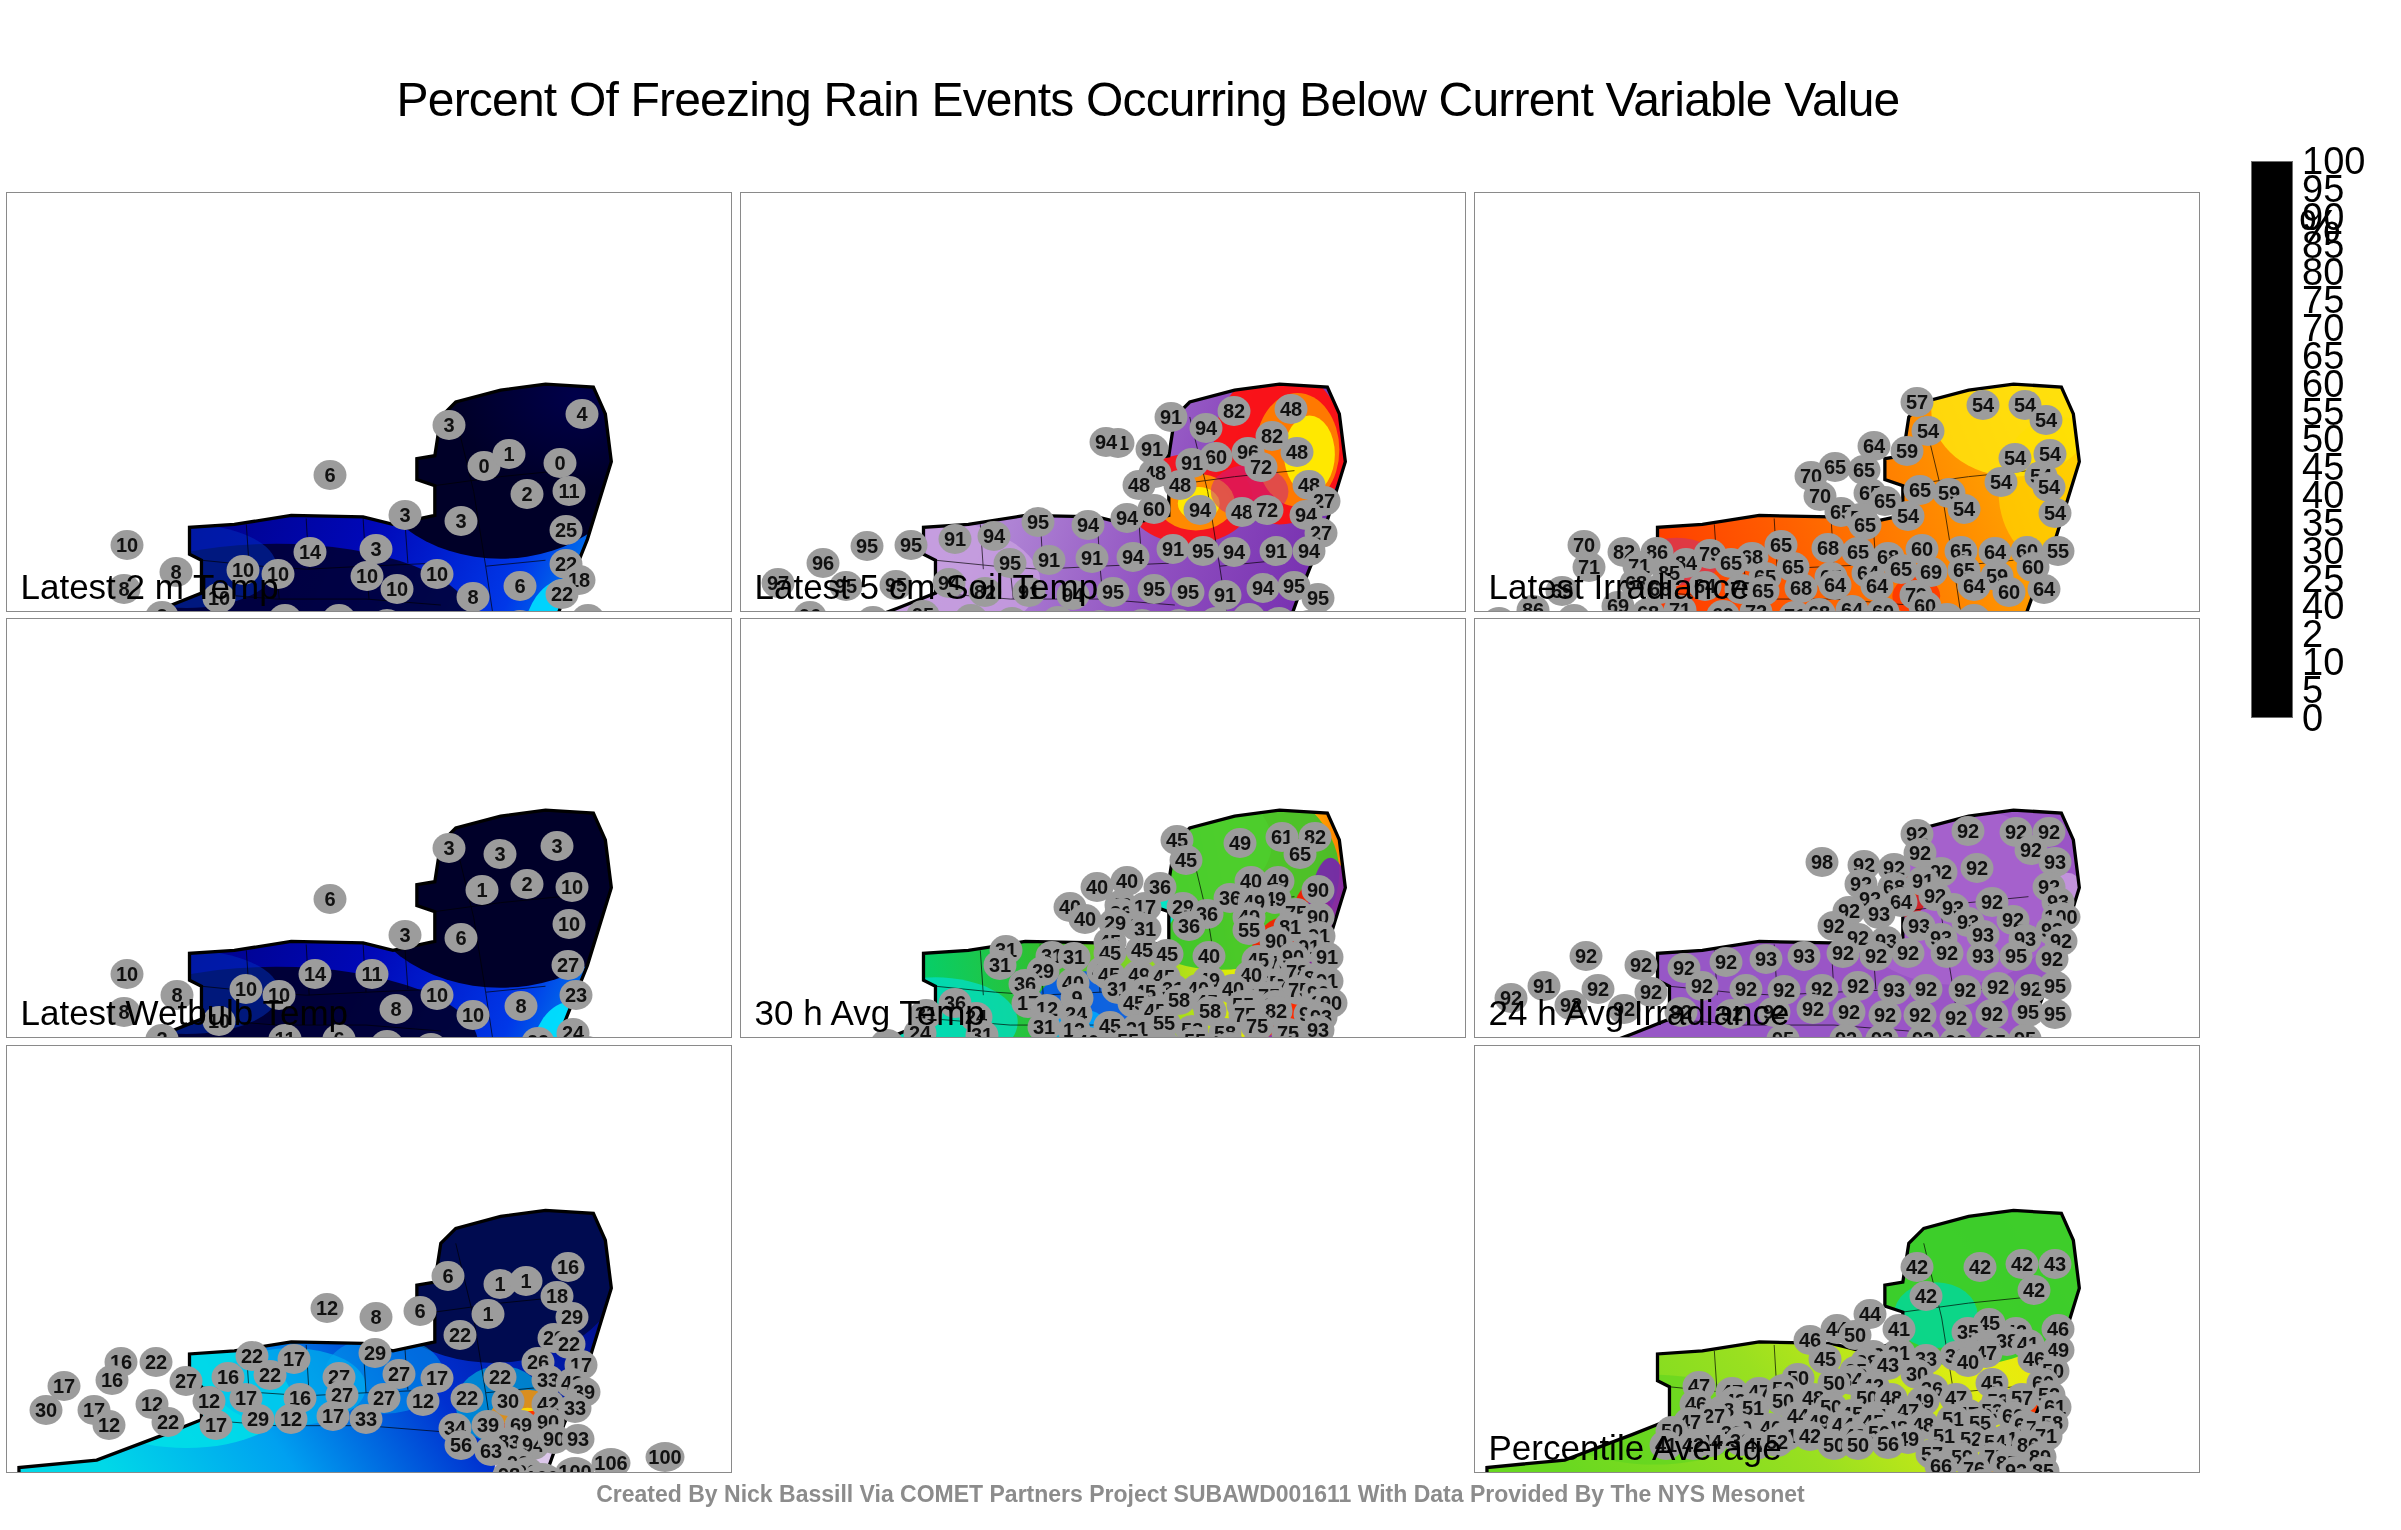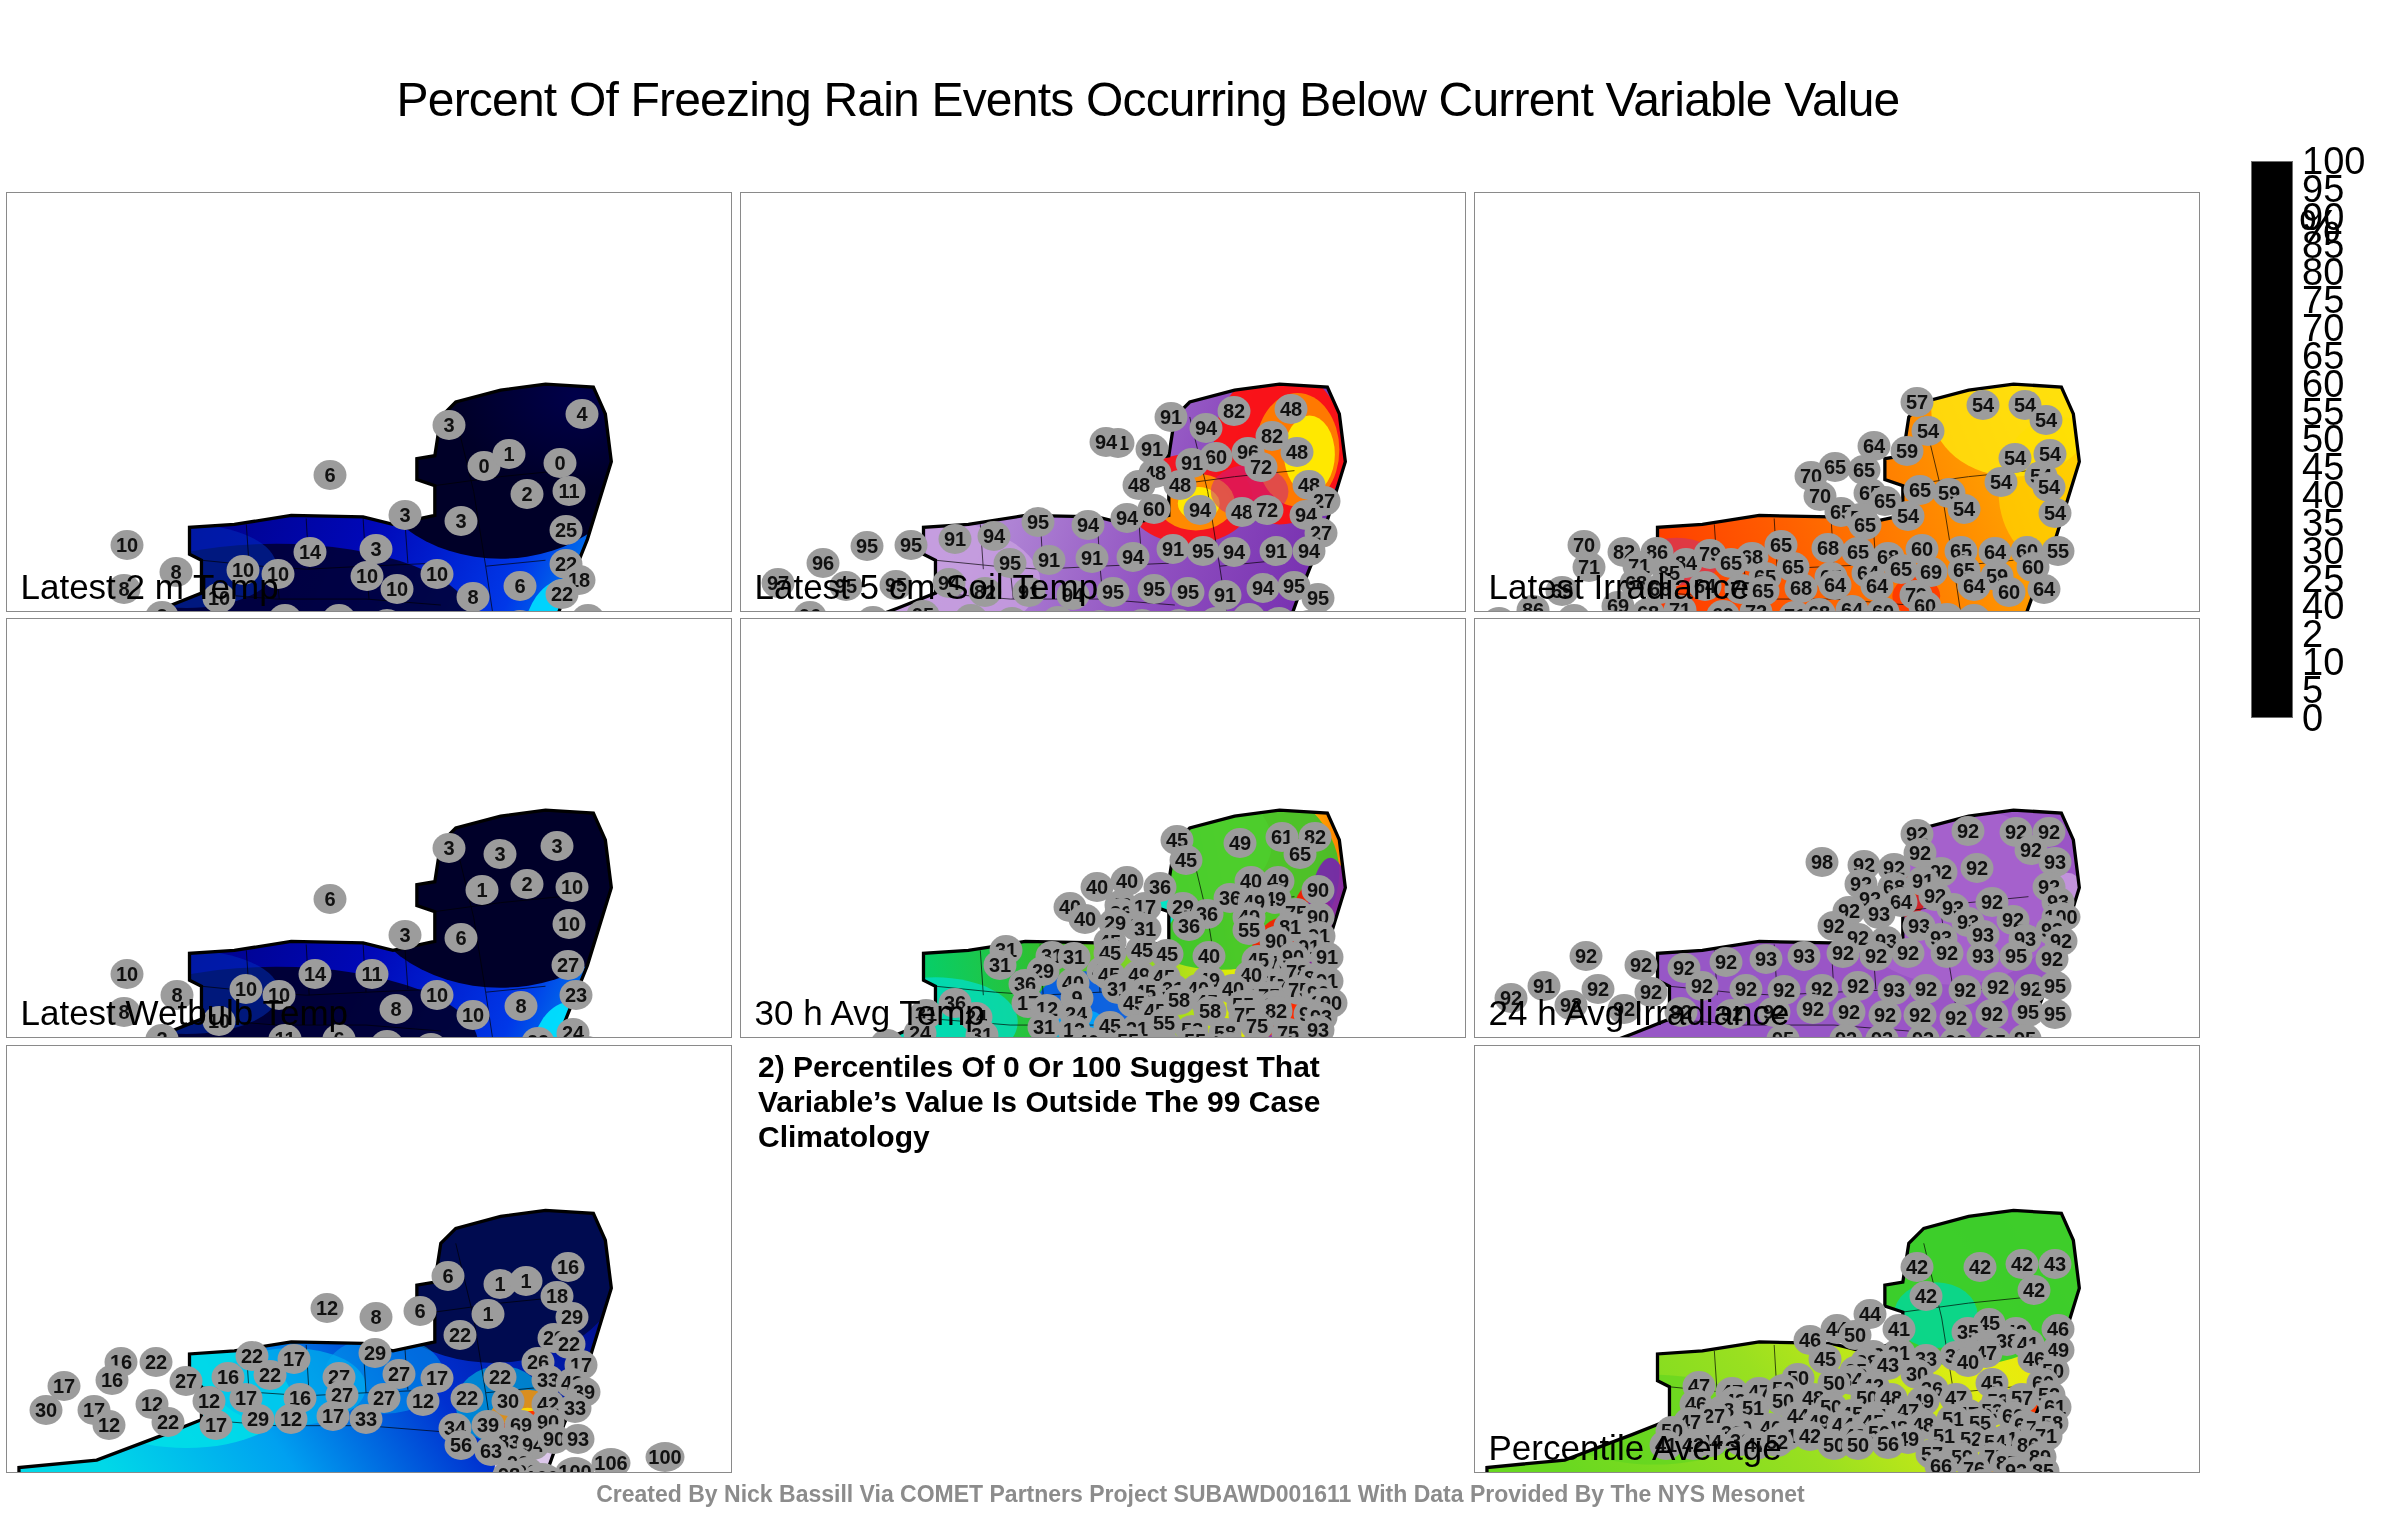--- a/index.html
+++ b/index.html
@@ -862,21 +862,20 @@
       <div class="stn w3" style="left: 535px; top: 432px;">100</div>
       <div class="stn w3" style="left: 568px; top: 426px;">100</div>
       <div class="stn w3" style="left: 604px; top: 417px;">106</div>
       <div class="stn w3" style="left: 658px; top: 411px;">100</div>
     </div>
 </div>
 
 <div class="panel noborder" style="left:740px;top:1045px;width:726px;height:428px;"></div>
 
 <div id="notes-block">
-  <p>2) Percentiles Of 0 Or 100 Suggest That Variable’s Value Is Outside The 99 Case Climatology</p>
 </div>
 
 <div class="panel" style="left:1474px;top:1045px;width:726px;height:428px;">
   <div class="mapwrap">
     <svg class="mapsvg" viewBox="0 0 484 285" preserveAspectRatio="none">
       <defs>
         <linearGradient id="g9b" x1="0.05" y1="0.6" x2="0.95" y2="0.05">
           <stop offset="0%" stop-color="#68d820"></stop>
             <stop offset="30%" stop-color="#9ae020"></stop>
           <stop offset="55%" stop-color="#e4ee10"></stop>

